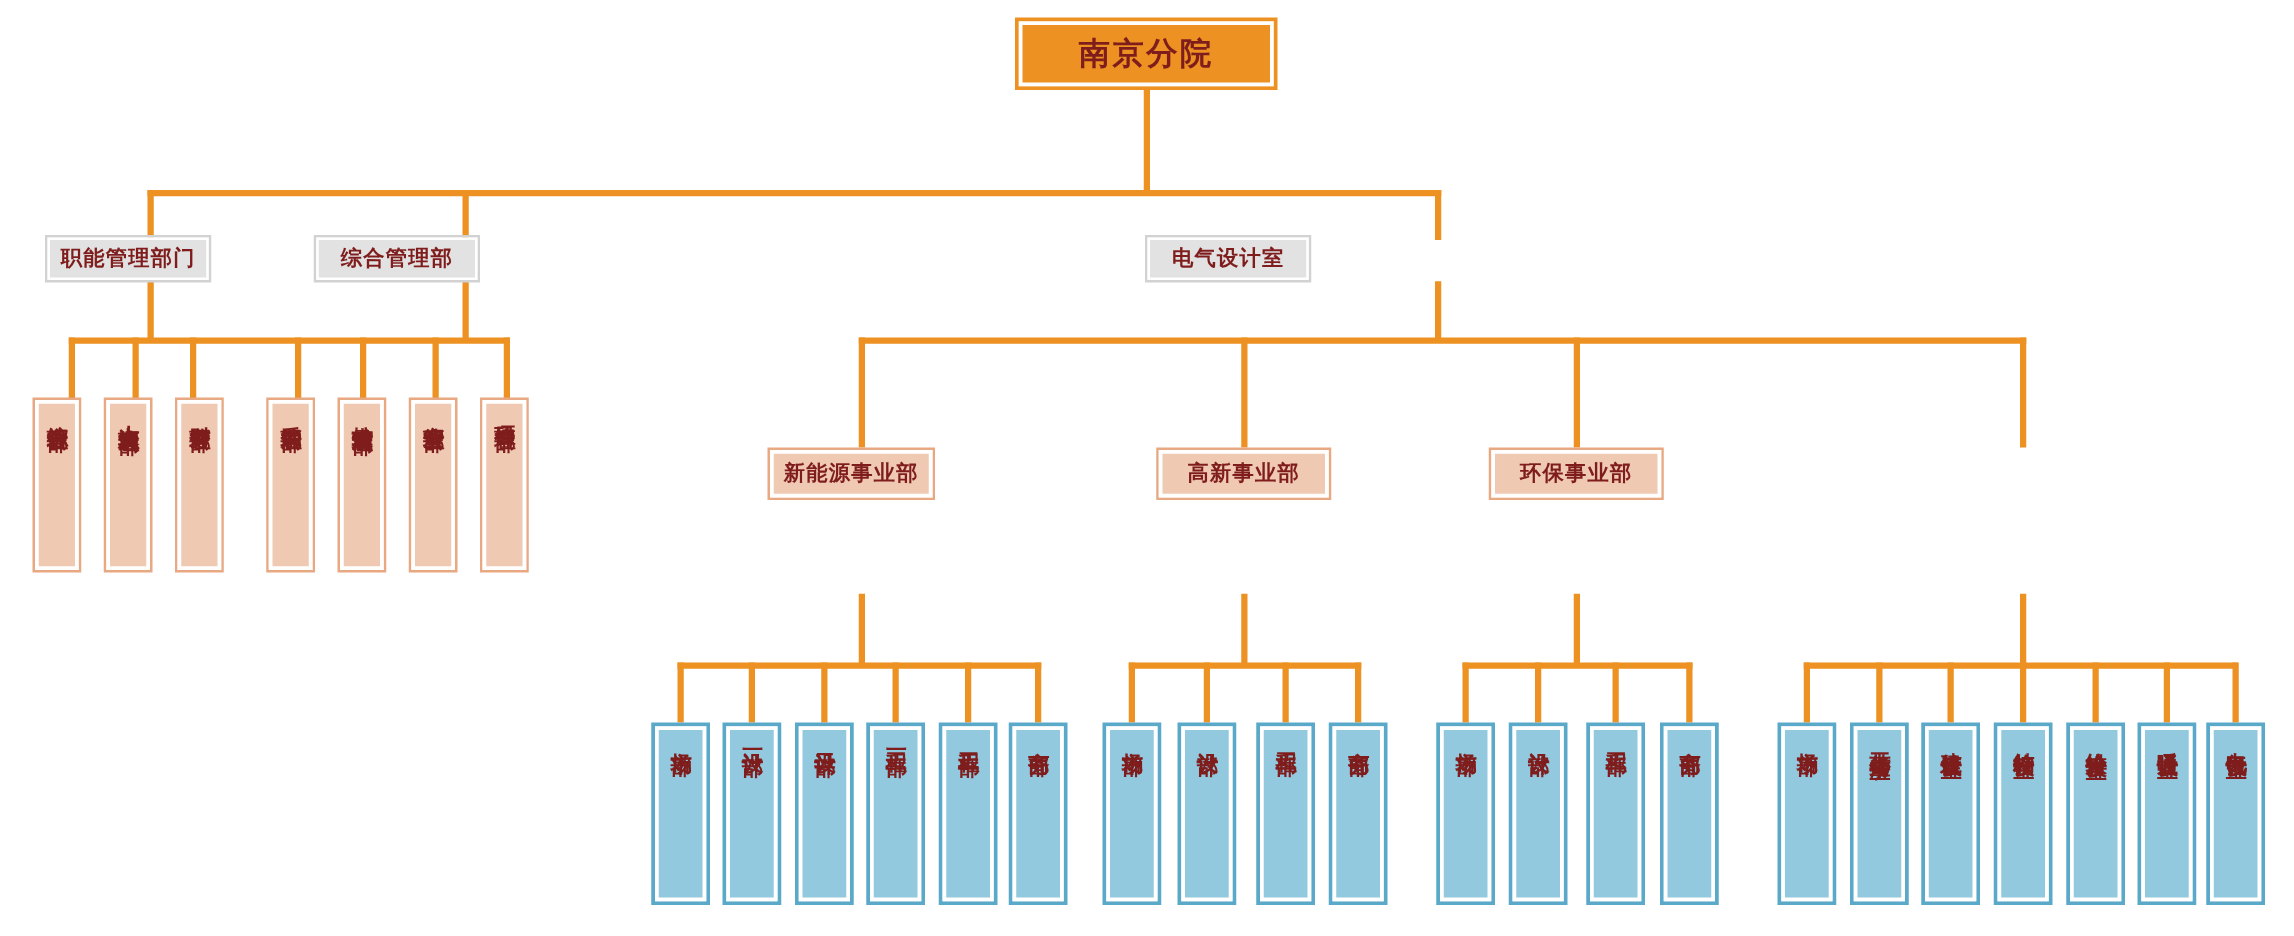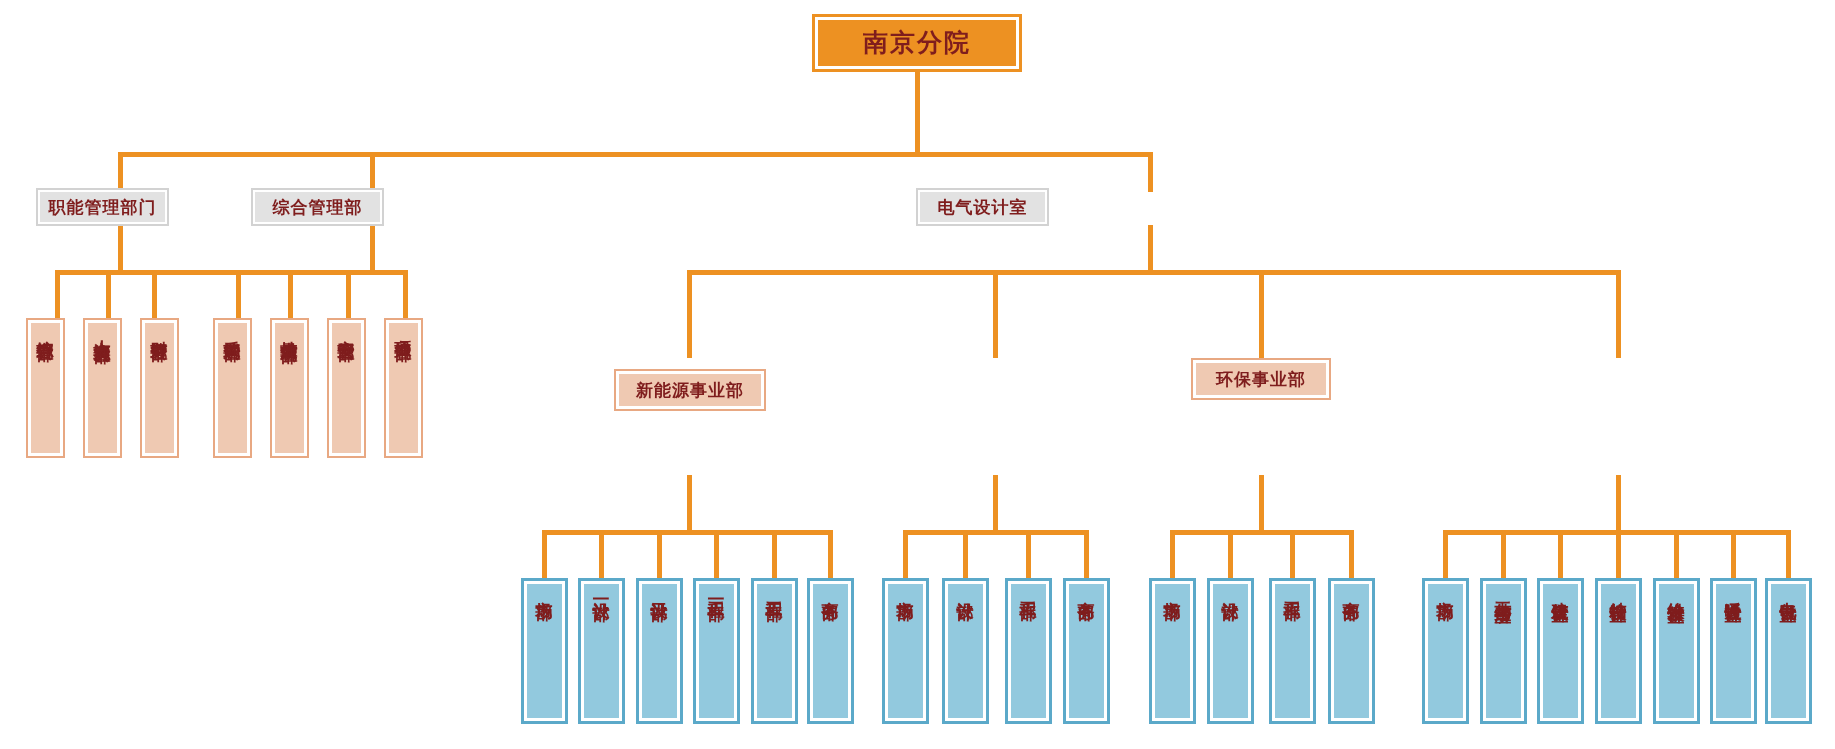--- a/index.html
+++ b/index.html
@@ -181,25 +181,30 @@
     <div class="inner">
       <span class="txt">安全管理部</span>
     </div>
   </div>
   <div class="node n-peachv" style="left:384px;top:318px;width:39px;height:140px;">
     <div class="inner">
       <span class="txt">项目管理部</span>
     </div>
   </div>
 
-  <div class="node n-peach" style="left:614px;top:369px;width:152px;height:42px;">
+  <div class="node n-peach" style="left:614px;top:358px;width:134px;height:42px;">
     <div class="inner">
       <span class="txt">新能源事业部</span>
     </div>
   </div>
+  <div class="node n-peach" style="left:925px;top:358px;width:140px;height:42px;">
+    <div class="inner">
+      <span class="txt">高新事业部</span>
+    </div>
+  </div>
   <div class="node n-peach" style="left:1191px;top:358px;width:140px;height:42px;">
     <div class="inner">
       <span class="txt">环保事业部</span>
     </div>
   </div>
 
   <div class="node n-blue" style="left:521px;top:578px;width:47px;height:146px;">
     <div class="inner">
       <span class="txt">市场部</span>
     </div>

